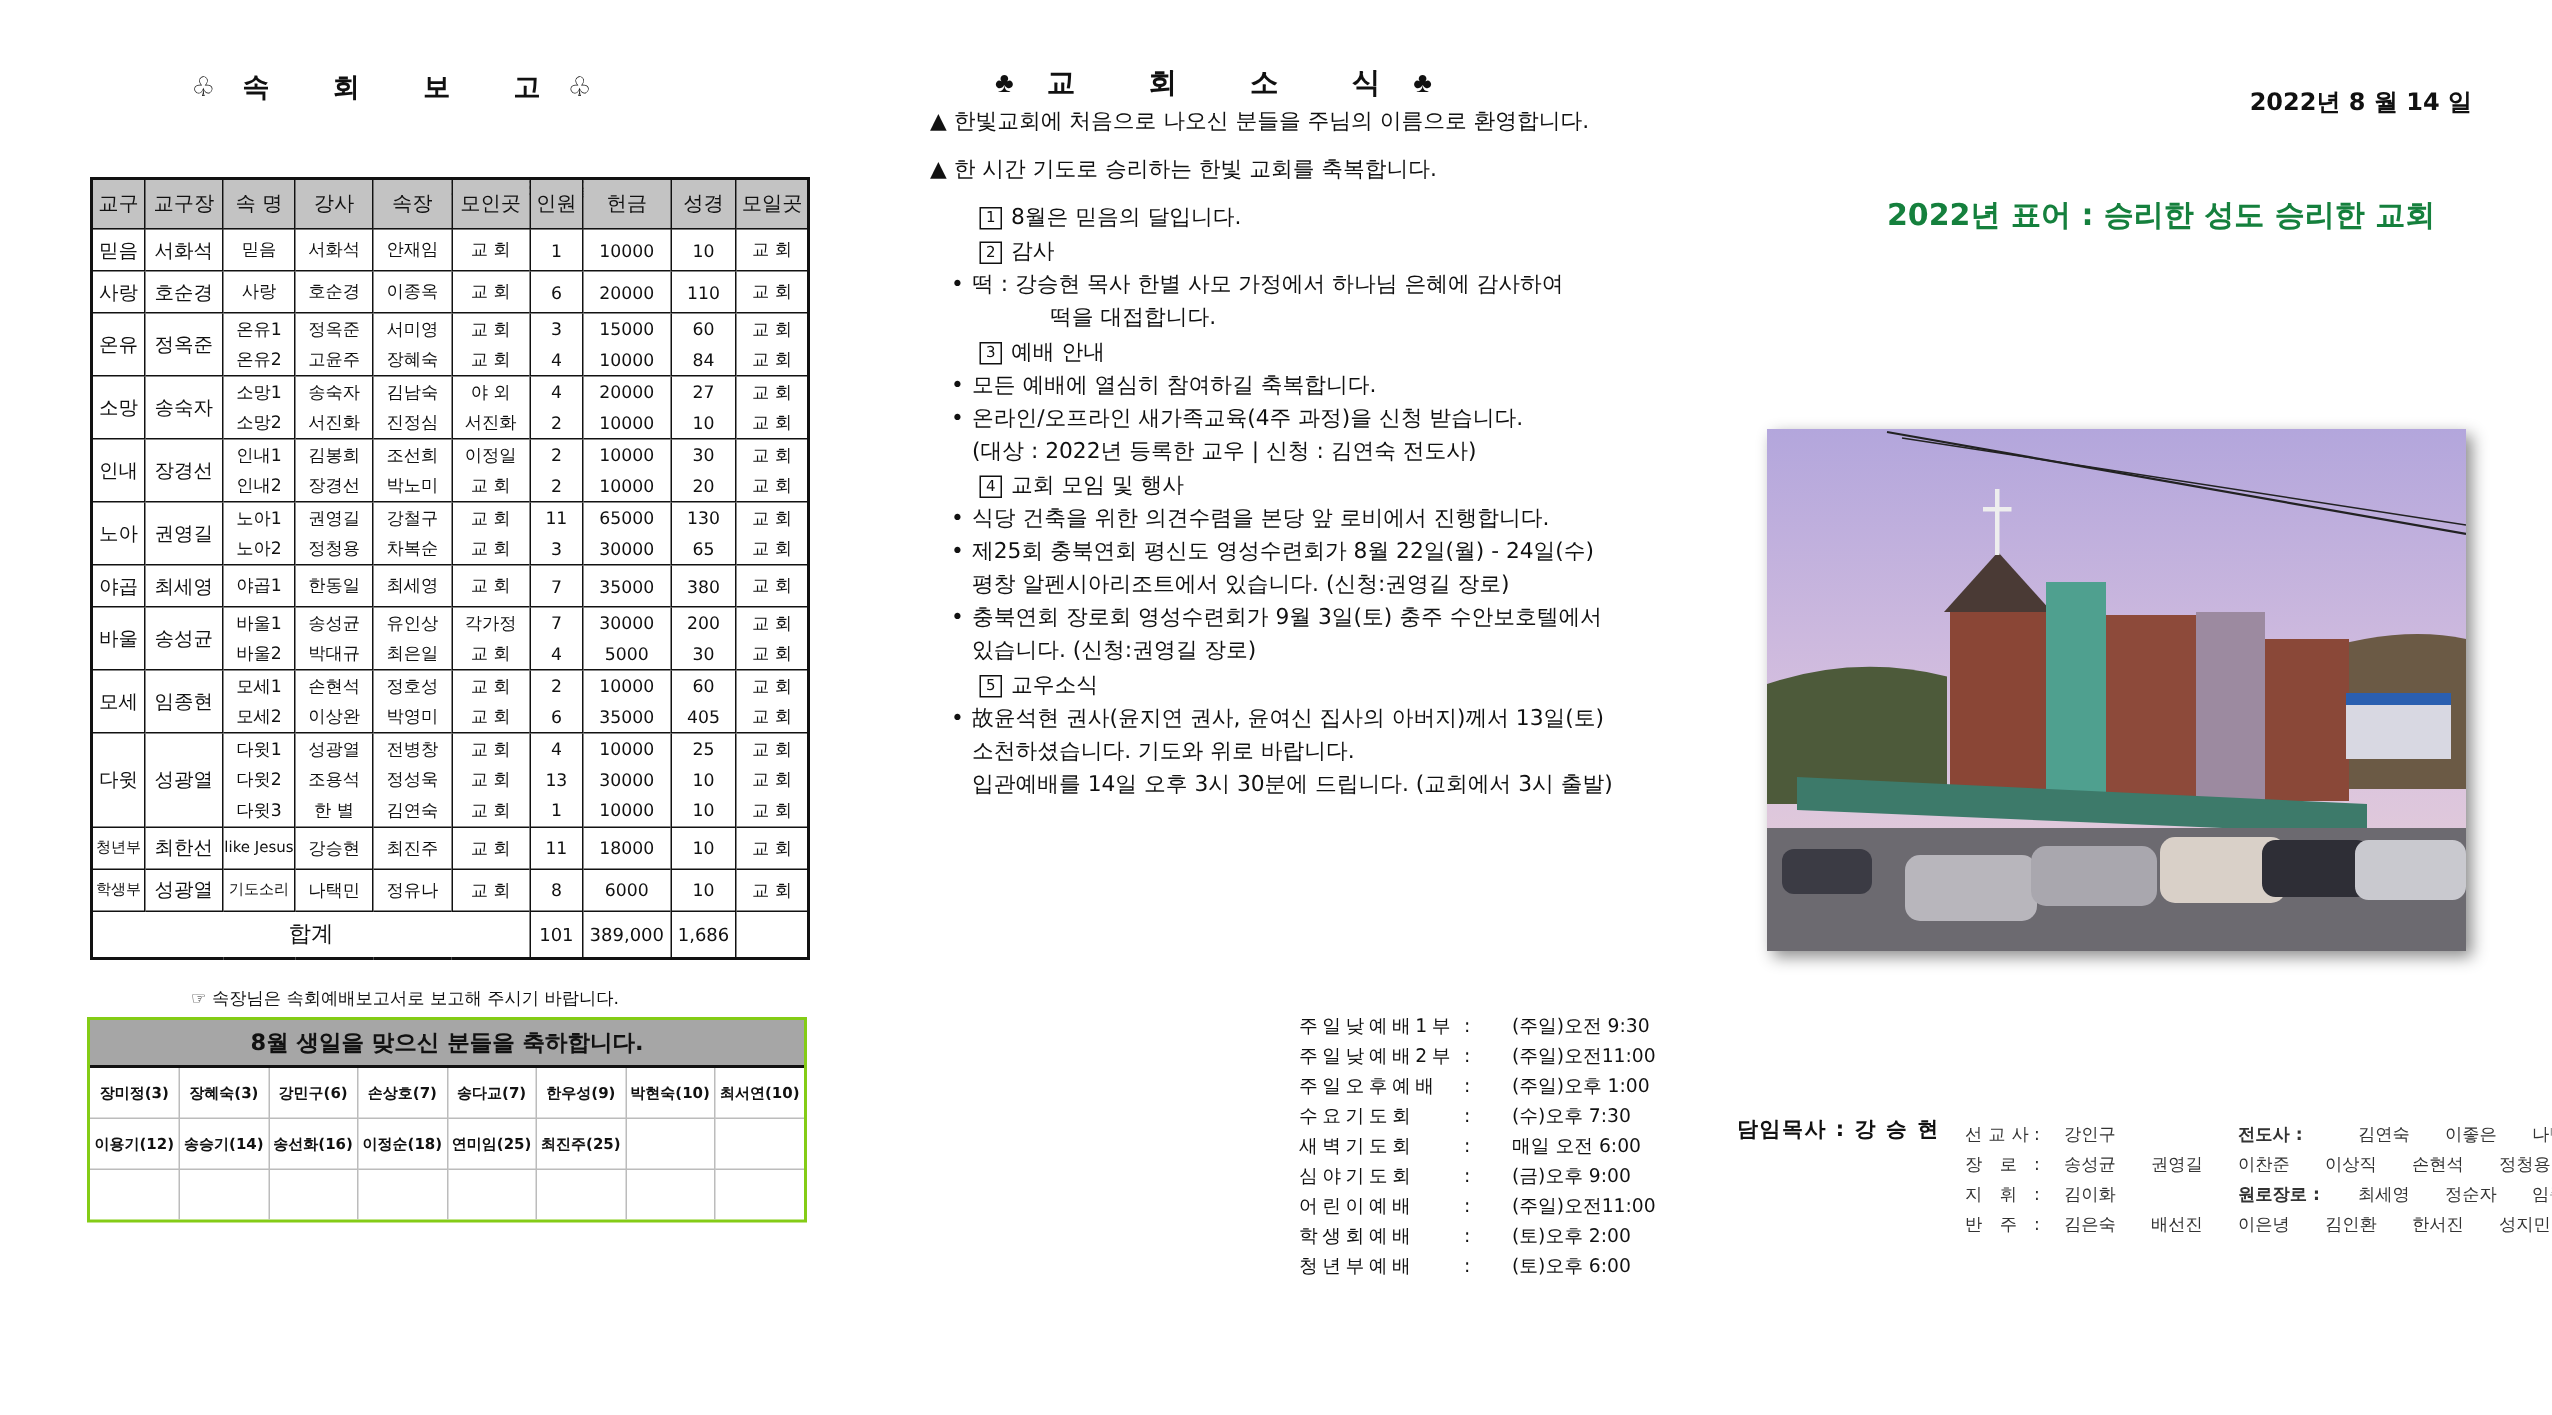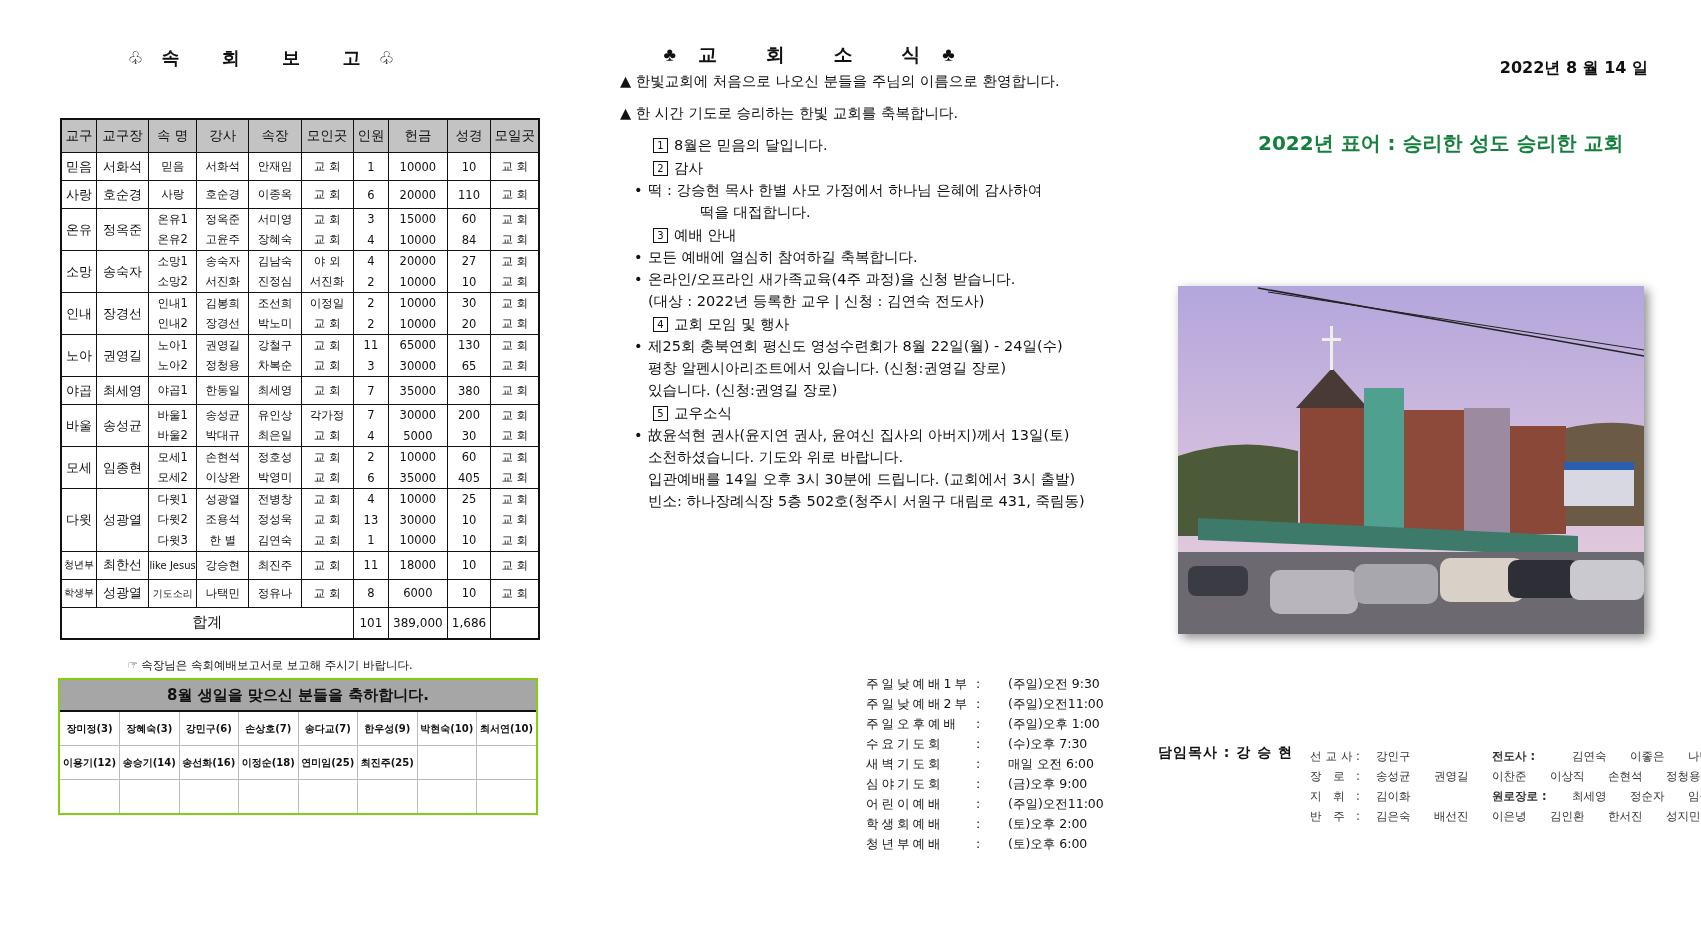--- a/index.html
+++ b/index.html
@@ -379,29 +379,30 @@
   <div class="sec"><span class="numbox">2</span><span>감사</span></div>
   <div class="bullet">떡 : 강승현 목사 한별 사모 가정에서 하나님 은혜에 감사하여</div>
   <div class="cont2">떡을 대접합니다.</div>
 
   <div class="sec"><span class="numbox">3</span><span>예배 안내</span></div>
   <div class="bullet">모든 예배에 열심히 참여하길 축복합니다.</div>
   <div class="bullet">온라인/오프라인 새가족교육(4주 과정)을 신청 받습니다.</div>
   <div class="cont">(대상 : 2022년 등록한 교우 | 신청 : 김연숙 전도사)</div>
 
   <div class="sec"><span class="numbox">4</span><span>교회 모임 및 행사</span></div>
+  <div class="bullet">식당 건축을 위한 의견수렴을 본당 앞 로비에서 진행합니다.</div>
   <div class="bullet">제25회 충북연회 평신도 영성수련회가 8월 22일(월) - 24일(수)</div>
   <div class="cont">평창 알펜시아리조트에서 있습니다. (신청:권영길 장로)</div>
+  <div class="bullet">충북연회 장로회 영성수련회가 9월 3일(토) 충주 수안보호텔에서</div>
   <div class="cont">있습니다. (신청:권영길 장로)</div>
 
   <div class="sec"><span class="numbox">5</span><span>교우소식</span></div>
   <div class="bullet">故윤석현 권사(윤지연 권사, 윤여신 집사의 아버지)께서 13일(토)</div>
   <div class="cont">소천하셨습니다. 기도와 위로 바랍니다.</div>
   <div class="cont">입관예배를 14일 오후 3시 30분에 드립니다. (교회에서 3시 출발)</div>
-  <div class="cont">빈소: 하나장례식장 5층 502호(청주시 서원구 대림로 431, 죽림동)</div>
 </div>
 
 <div class="abs services" id="services">
     <div class="row">
       <span class="n">주일낮예배1부</span>
       <span class="c">:</span>
       <span>(주일)오전 9:30</span>
     </div>
     <div class="row">
       <span class="n">주일낮예배2부</span>

